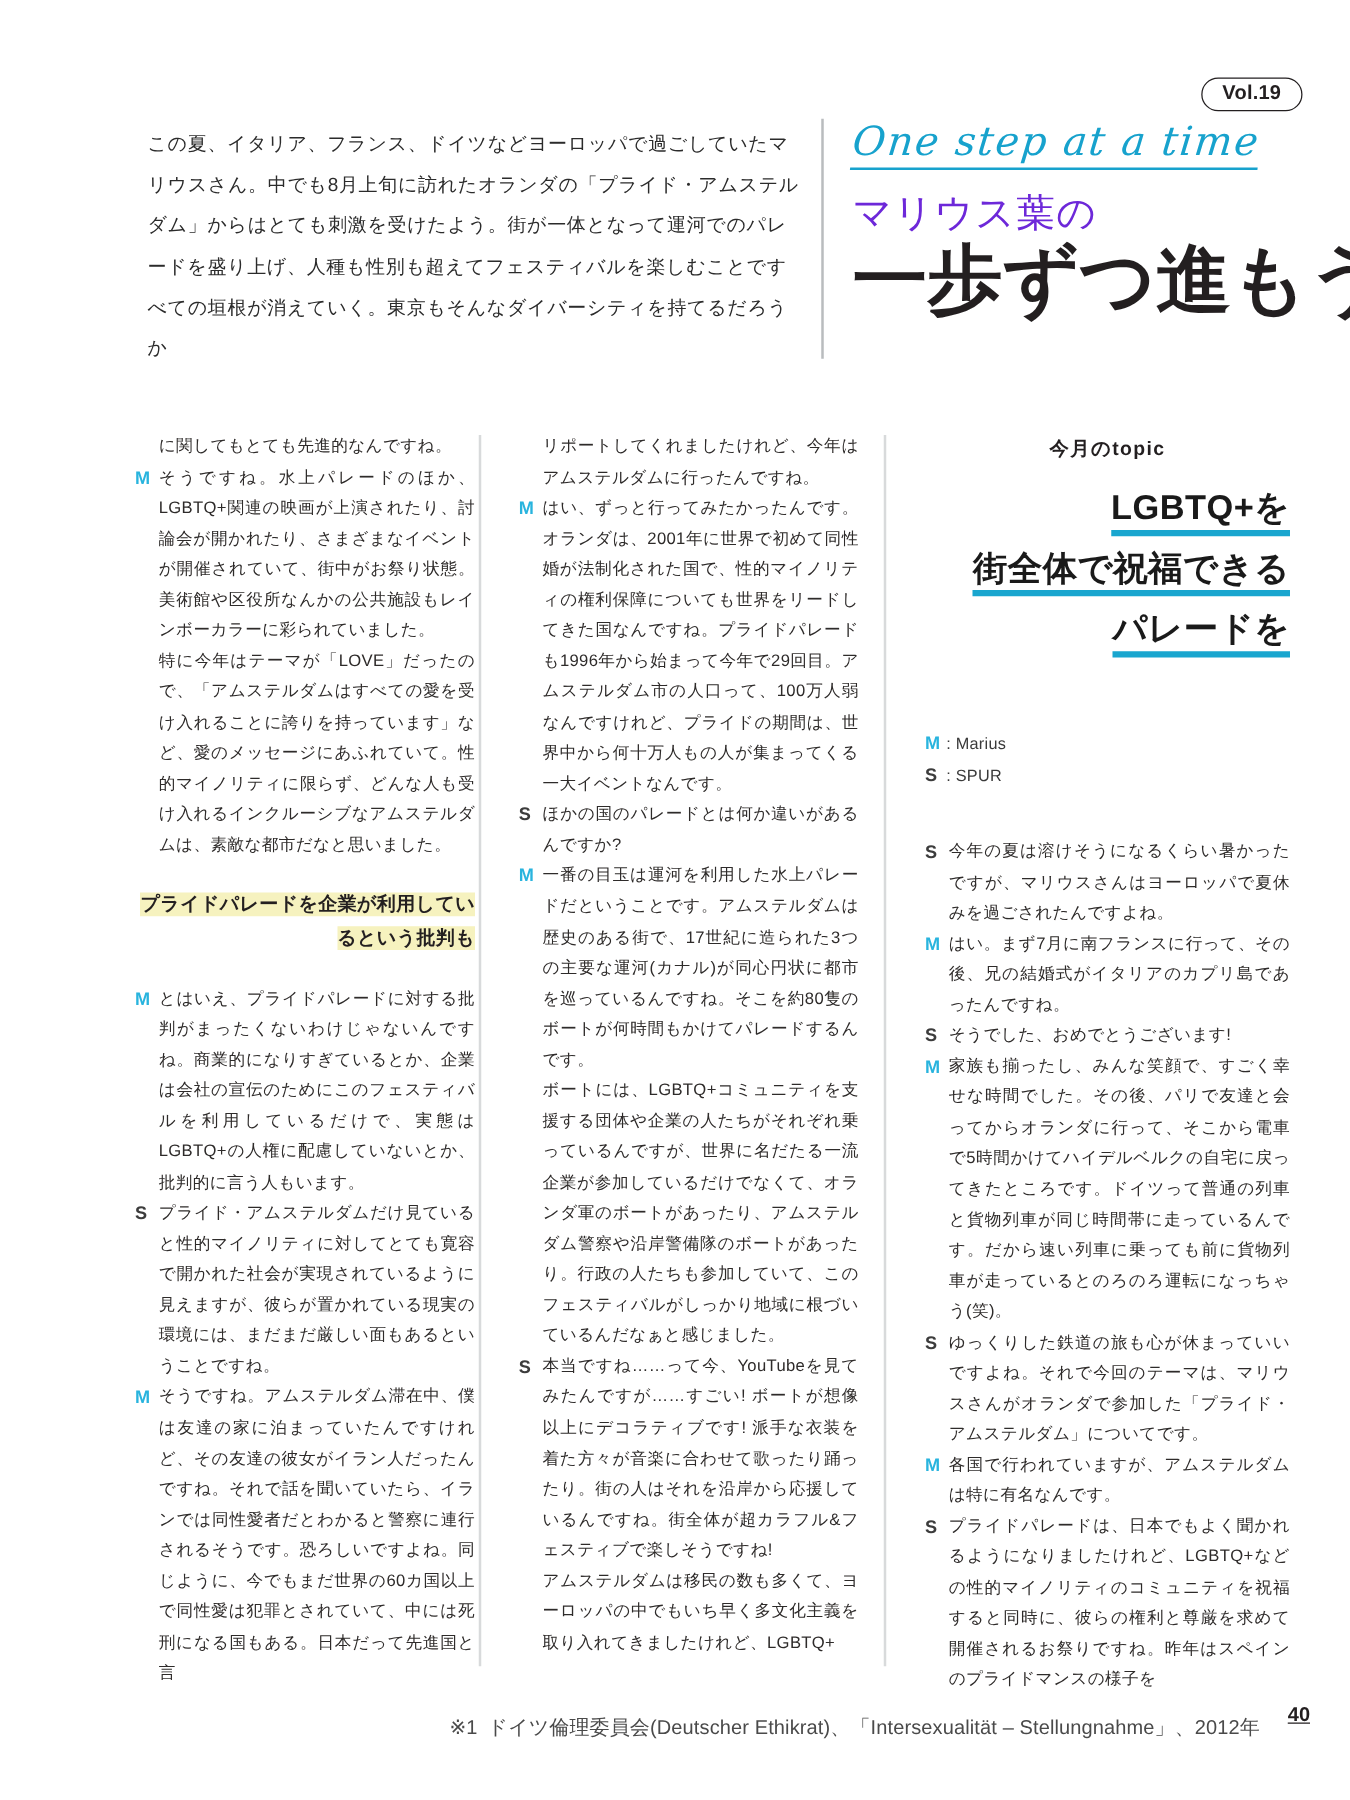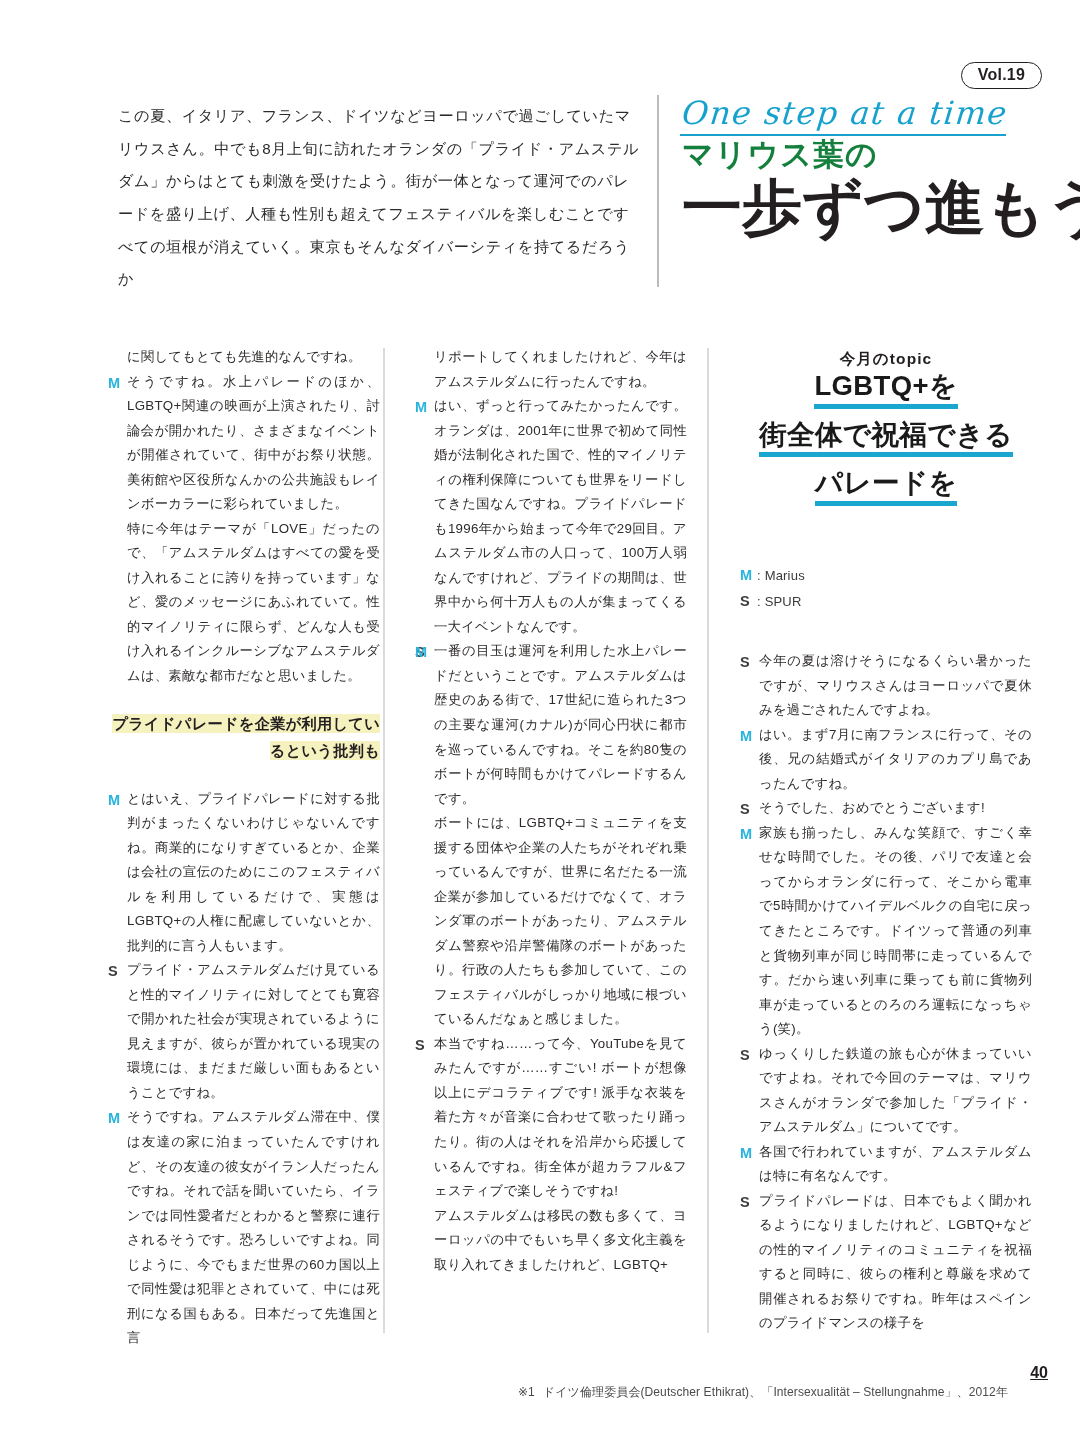--- a/index.html
+++ b/index.html
@@ -71,25 +71,25 @@
     font-size: 32px;
     color: #17a2cd;
     letter-spacing: 1.5px;
     line-height: 1.05;
     padding-bottom: 3px;
     display: inline-block;
     border-bottom: 2.2px solid #17a2cd;
     transform: skewX(-6deg);
   }
   .title-sub {
-    margin-top: 2px;
+    margin-top: 18px;
     font-size: 31px;
-    font-weight: 700;
+    font-weight: 400;
     letter-spacing: 1px;
-    color: #15803d;
+    color: #6d28d9;
     line-height: 1.1;
   }
   .title-main {
     margin-top: 4px;
     font-size: 60px;
     font-weight: 800;
     letter-spacing: 0px;
     color: #231f20;
     line-height: 1.08;
     white-space: nowrap;
@@ -169,22 +169,22 @@
   
   .topic-label {
     text-align: center;
     font-size: 15.5px;
     font-weight: 600;
     letter-spacing: 1.1px;
     color: #231f20;
     margin-top: 4px;
   }
   .topic-title {
-    text-align: center;
-    margin-top: 2px;
+    text-align: right;
+    margin-top: 22px;
   }
   .topic-line {
     display: inline-block;
     font-size: 27.5px;
     font-weight: 800;
     letter-spacing: .4px;
     line-height: 1.0;
     color: #1a1a1a;
     padding-bottom: 4px;
     border-bottom: 5px solid #19a6cf;
@@ -214,22 +214,22 @@
   .footer {
     position: absolute;
     left: 0;
     top: 1368px;
     width: 1080px;
     height: 30px;
   }
   .footnote {
     position: absolute;
     right: 72px;
-    top: 16px;
-    font-size: 12px;
+    top: 4px;
+    font-size: 16px;
     color: #4a4a4a;
     letter-spacing: .1px;
     white-space: nowrap;
   }
   .footnote .fn-num { margin-right: 8px; }
   .page-num {
     position: absolute;
     right: 32px;
     top: -4px;
     font-size: 16px;
@@ -285,20 +285,21 @@
   </div>
 
   <div class="col col-2">
     <div class="para cont">リポートしてくれましたけれど、今年はアムステルダムに行ったんですね。</div>
     <div class="para has-mark">
       <span class="mark mark-m">M</span>
       <span>はい、ずっと行ってみたかったんです。オランダは、2001年に世界で初めて同性婚が法制化された国で、性的マイノリティの権利保障についても世界をリードしてきた国なんですね。プライドパレードも1996年から始まって今年で29回目。アムステルダム市の人口って、100万人弱なんですけれど、プライドの期間は、世界中から何十万人もの人が集まってくる一大イベントなんです。</span>
     </div>
     <div class="para has-mark">
       <span class="mark mark-s">S</span>
+      <span>ほかの国のパレードとは何か違いがあるんですか?</span>
     </div>
     <div class="para has-mark">
       <span class="mark mark-m">M</span>
       <span>一番の目玉は運河を利用した水上パレードだということです。アムステルダムは歴史のある街で、17世紀に造られた3つの主要な運河(カナル)が同心円状に都市を巡っているんですね。そこを約80隻のボートが何時間もかけてパレードするんです。</span>
     </div>
     <div class="para cont">ボートには、LGBTQ+コミュニティを支援する団体や企業の人たちがそれぞれ乗っているんですが、世界に名だたる一流企業が参加しているだけでなくて、オランダ軍のボートがあったり、アムステルダム警察や沿岸警備隊のボートがあったり。行政の人たちも参加していて、このフェスティバルがしっかり地域に根づいているんだなぁと感じました。</div>
     <div class="para has-mark">
       <span class="mark mark-s">S</span>
       <span>本当ですね……って今、YouTubeを見てみたんですが……すごい! ボートが想像以上にデコラティブです! 派手な衣装を着た方々が音楽に合わせて歌ったり踊ったり。街の人はそれを沿岸から応援しているんですね。街全体が超カラフル&amp;フェスティブで楽しそうですね!</span>
     </div>

